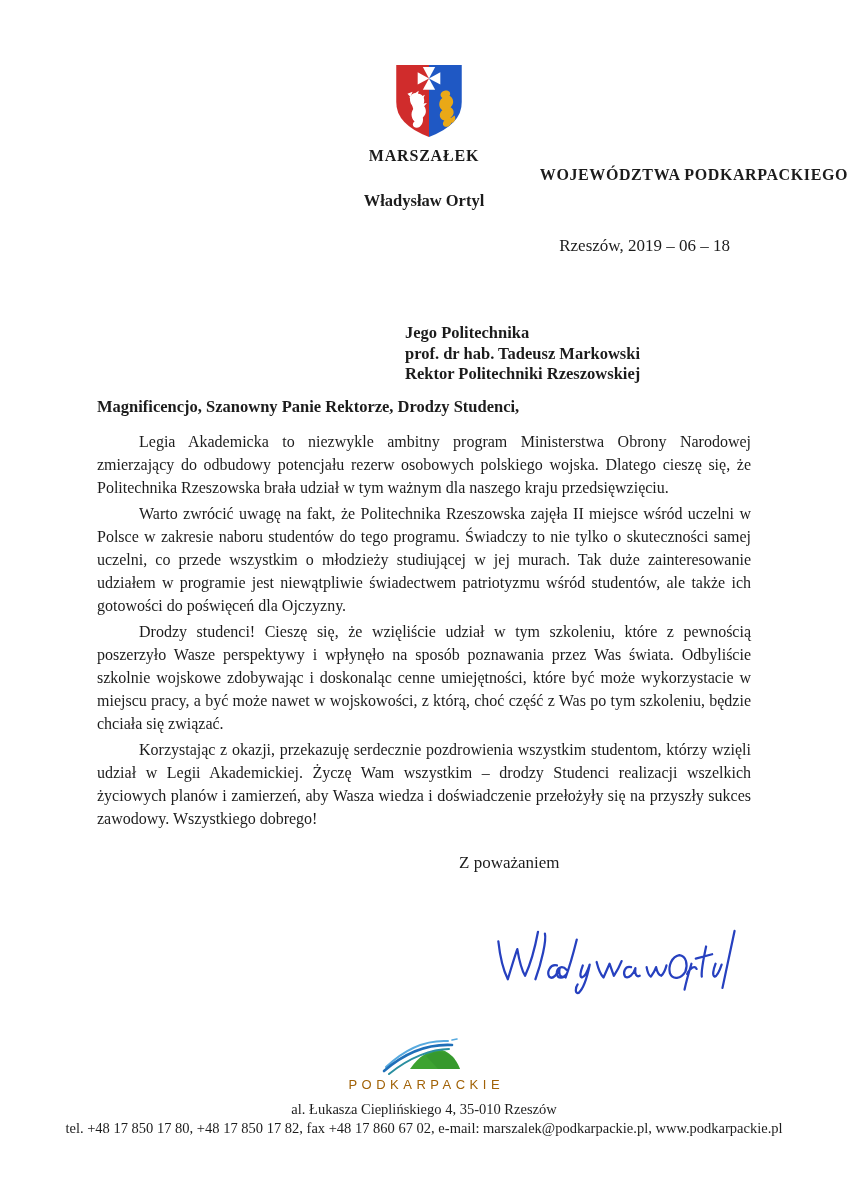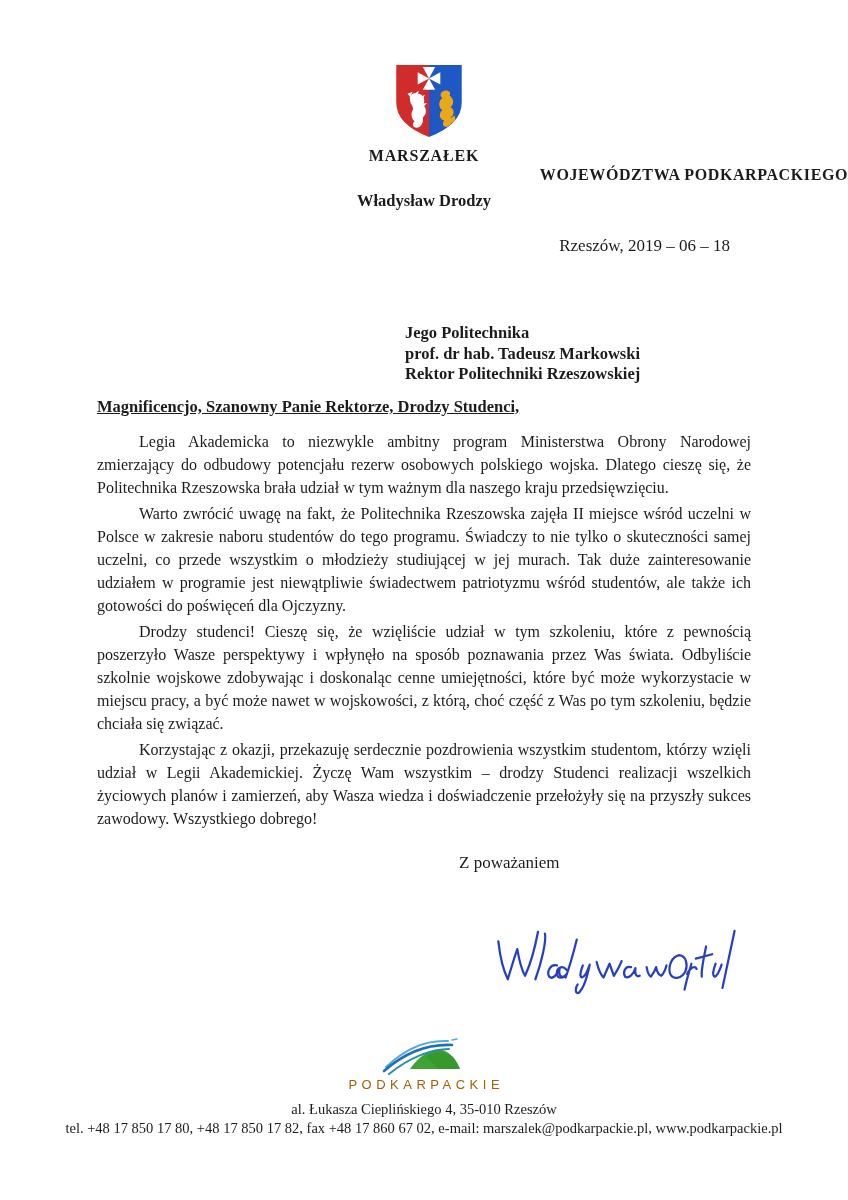--- a/index.html
+++ b/index.html
@@ -27,21 +27,21 @@
   }
   .crest{position:absolute;left:393px;top:63px;width:72px;height:76px;}
   .hdr-line1{position:absolute;left:0;top:147px;width:100%;text-align:center;
     font-size:16px;font-weight:700;letter-spacing:0.8px;}
   .hdr-line2{position:absolute;left:0;top:166px;width:100%;text-align:right;
     font-size:16px;font-weight:700;letter-spacing:0.6px;}
   .hdr-name{position:absolute;left:0;top:191px;width:100%;text-align:center;
     font-size:16.5px;font-weight:700;}
   .dateline{position:absolute;top:236px;right:118px;font-size:17px;}
   .addressee{position:absolute;left:405px;top:323px;font-size:16.5px;font-weight:700;line-height:20.5px;}
-  .salutation{position:absolute;left:97px;top:397px;font-size:16.5px;font-weight:700;text-decoration:underline;}
+  .salutation{position:absolute;left:97px;top:397px;font-size:16.5px;font-weight:700;}
   .body{position:absolute;left:97px;top:430px;width:654px;
     font-size:16px;line-height:23px;text-align:justify;}
   .body p{text-indent:42px;margin:0 0 3px 0;}
   .closing{position:absolute;left:459px;top:853px;font-size:17px;font-weight:400;}
   .signature{position:absolute;left:488px;top:918px;width:250px;height:88px;}
   .logo{position:absolute;left:0;top:1036px;width:100%;text-align:center;}
   .logo svg{display:block;margin:0 auto;width:96px;height:40px;}
   .logo-text{display:block;margin-top:1px;
     font-family:"Liberation Sans","DejaVu Sans",sans-serif;
     font-size:13px;font-weight:500;color:#a16207;letter-spacing:4.5px;text-indent:4.5px;}
@@ -79,21 +79,21 @@
       <g fill="var(--crest-gold)">
         <path d="M50,27 C46,28 45,32 48,34 C44,37 44,43 48,46 C44,49 45,55 50,56 C47,59 49,63 53,62 C57,61 58,56 56,53 C60,51 60,45 56,43 C60,40 59,34 55,32 C57,29 54,26 50,27 Z"></path>
         <path d="M53,56 C58,61 62,57 60,51 L57,53 Z"></path>
         <path d="M48,30 L55,28 L54,33 Z"></path>
       </g>
     </g>
   </svg>
 
   <div class="hdr-line1">MARSZAŁEK</div>
   <div class="hdr-line2">WOJEWÓDZTWA PODKARPACKIEGO</div>
-  <div class="hdr-name">Władysław Drodzy</div>
+  <div class="hdr-name">Władysław Ortyl</div>
 
   <div class="dateline">Rzeszów, 2019 – 06 – 18</div>
 
   <div class="addressee">
     <div>Jego Politechnika</div>
     <div>prof. dr hab. Tadeusz Markowski</div>
     <div>Rektor Politechniki Rzeszowskiej</div>
   </div>
 
   <div class="salutation">Magnificencjo, Szanowny Panie Rektorze, Drodzy Studenci,</div>

